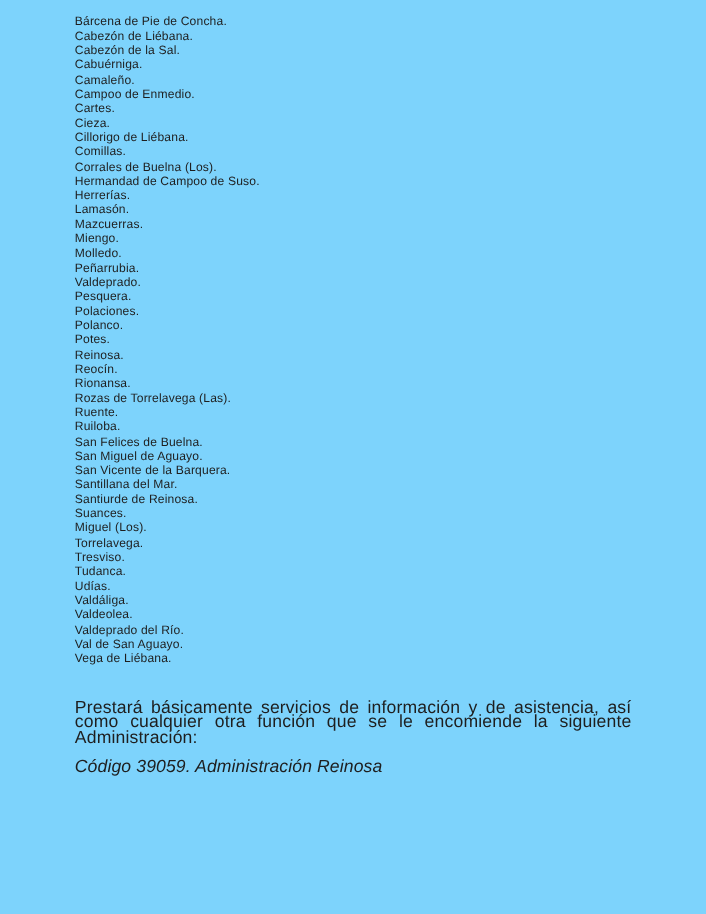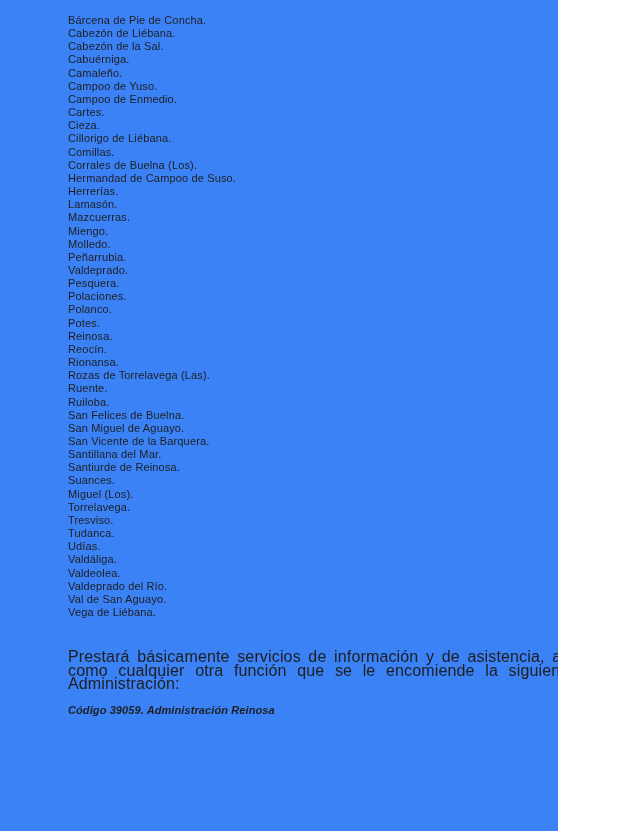--- a/index.html
+++ b/index.html
@@ -2,23 +2,23 @@
 <html><head>
 <meta charset="utf-8">
 <style>
   html, body {
     margin: 0;
     padding: 0;
     background: #ffffff;
   }
   .page {
     position: relative;
-    width: 558px;
+    width: 642px;
     height: 831px;
-    background: #3b82f6;
+    background: #7dd3fc;
     overflow: hidden;
     font-family: "Liberation Sans", sans-serif;
     color: #1e1e1e;
     -webkit-font-smoothing: antialiased;
   }
   .content {
     position: absolute;
     left: 68px;
     top: 14px;
     width: 506px;
@@ -36,39 +36,38 @@
   }
   .intro-paragraph {
     margin: 31px 0 0 0;
     font-size: 16px;
     line-height: 13.4px;
     letter-spacing: 0.15px;
     text-align: justify;
   }
   .code-heading {
     margin: 14px 0 0 0;
-    font-size: 11px;
+    font-size: 16px;
     line-height: 13.4px;
-    font-weight: bold;
+    font-weight: normal;
     font-style: italic;
     letter-spacing: 0.1px;
   }
 </style>
 </head>
 <body>
 
 <div class="page">
   <div class="content">
     <ul class="municipality-list">
         <li>Bárcena de Pie de Concha.</li>
         <li>Cabezón de Liébana.</li>
         <li>Cabezón de la Sal.</li>
         <li>Cabuérniga.</li>
         <li>Camaleño.</li>
-        <li>Campoo de Yuso.</li>
         <li>Campoo de Enmedio.</li>
         <li>Cartes.</li>
         <li>Cieza.</li>
         <li>Cillorigo de Liébana.</li>
         <li>Comillas.</li>
         <li>Corrales de Buelna (Los).</li>
         <li>Hermandad de Campoo de Suso.</li>
         <li>Herrerías.</li>
         <li>Lamasón.</li>
         <li>Mazcuerras.</li>

